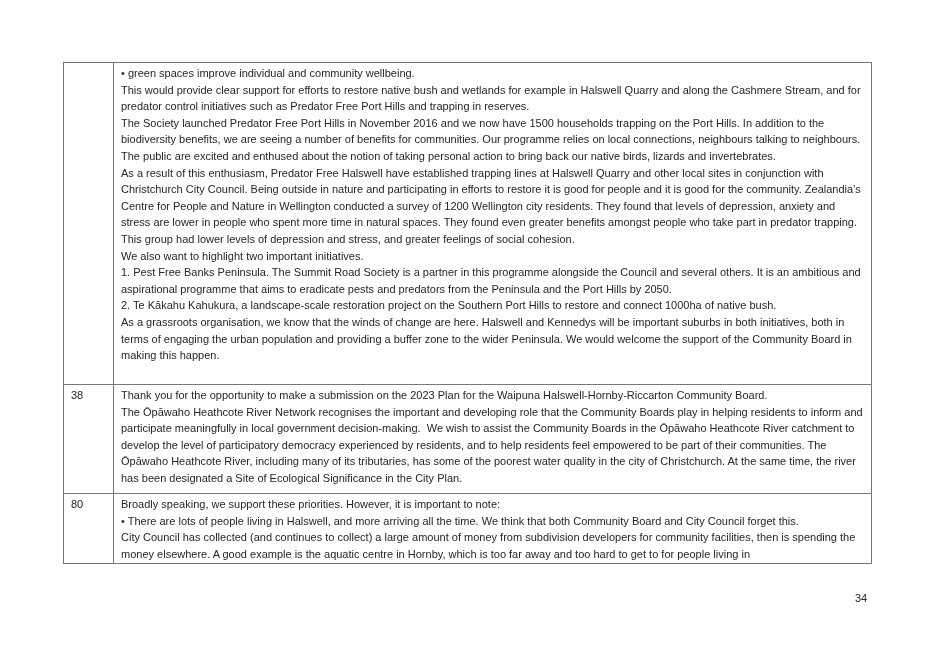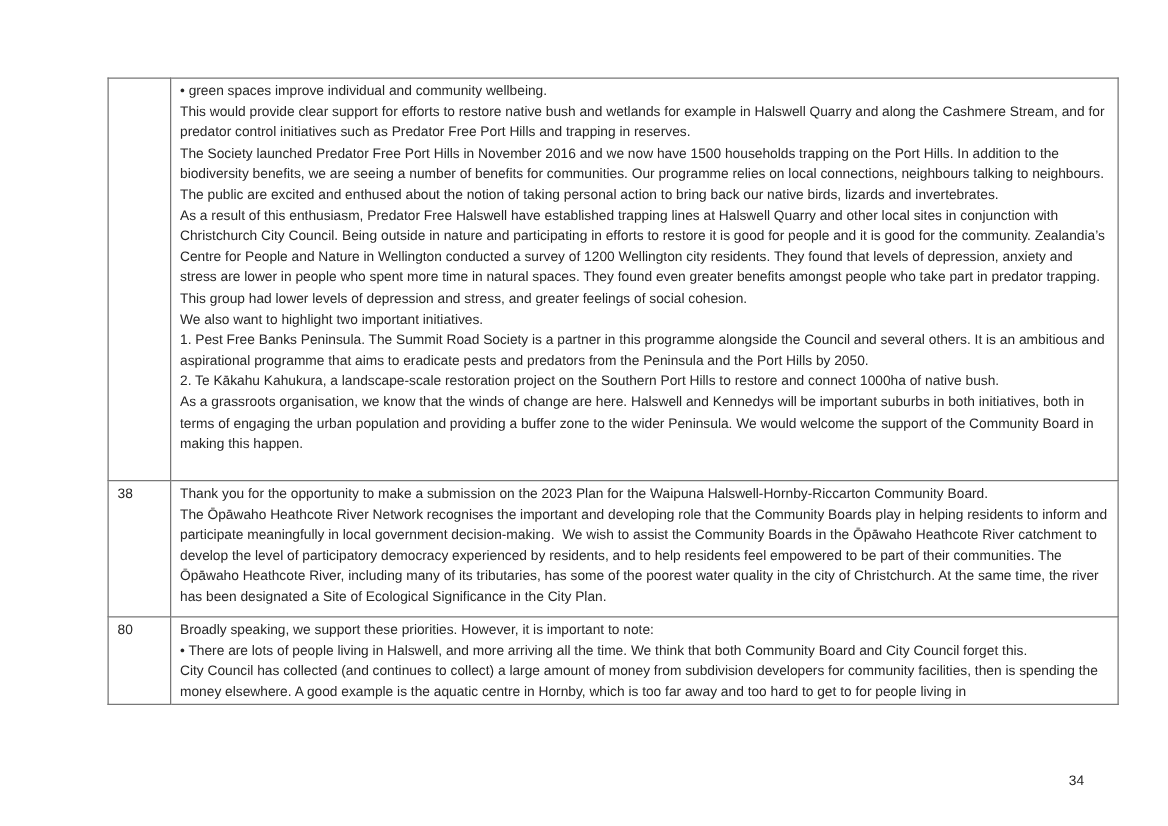--- a/index.html
+++ b/index.html
@@ -16,21 +16,20 @@
     font-family: "Liberation Sans", sans-serif;
     color: #262626;
   }
   table.submissions {
     position: absolute;
     left: 63px;
     top: 62px;
     width: 781px;
     border-collapse: collapse;
     table-layout: fixed;
-    margin-left: 23px;
   }
   table.submissions td {
     border: 1px solid #777777;
     vertical-align: top;
     font-size: 11px;
     line-height: 16.6px;
     padding: 2px 6px 1px 7px;
     overflow: hidden;
   }
   td.num-cell {
@@ -47,21 +46,20 @@
   .h-row0 { height: 318px; }
   .h-row1 { height: 105px; }
   .h-row2 { height: 66px; }
   .footer-page-number {
     position: absolute;
     left: 855px;
     top: 592px;
     font-size: 11px;
     line-height: 13px;
     color: #262626;
-    margin-top: 27px;
   }
 </style>
 </head>
 <body>
 
 <div class="page">
 
   <table class="submissions">
     <tbody>
       <tr>

